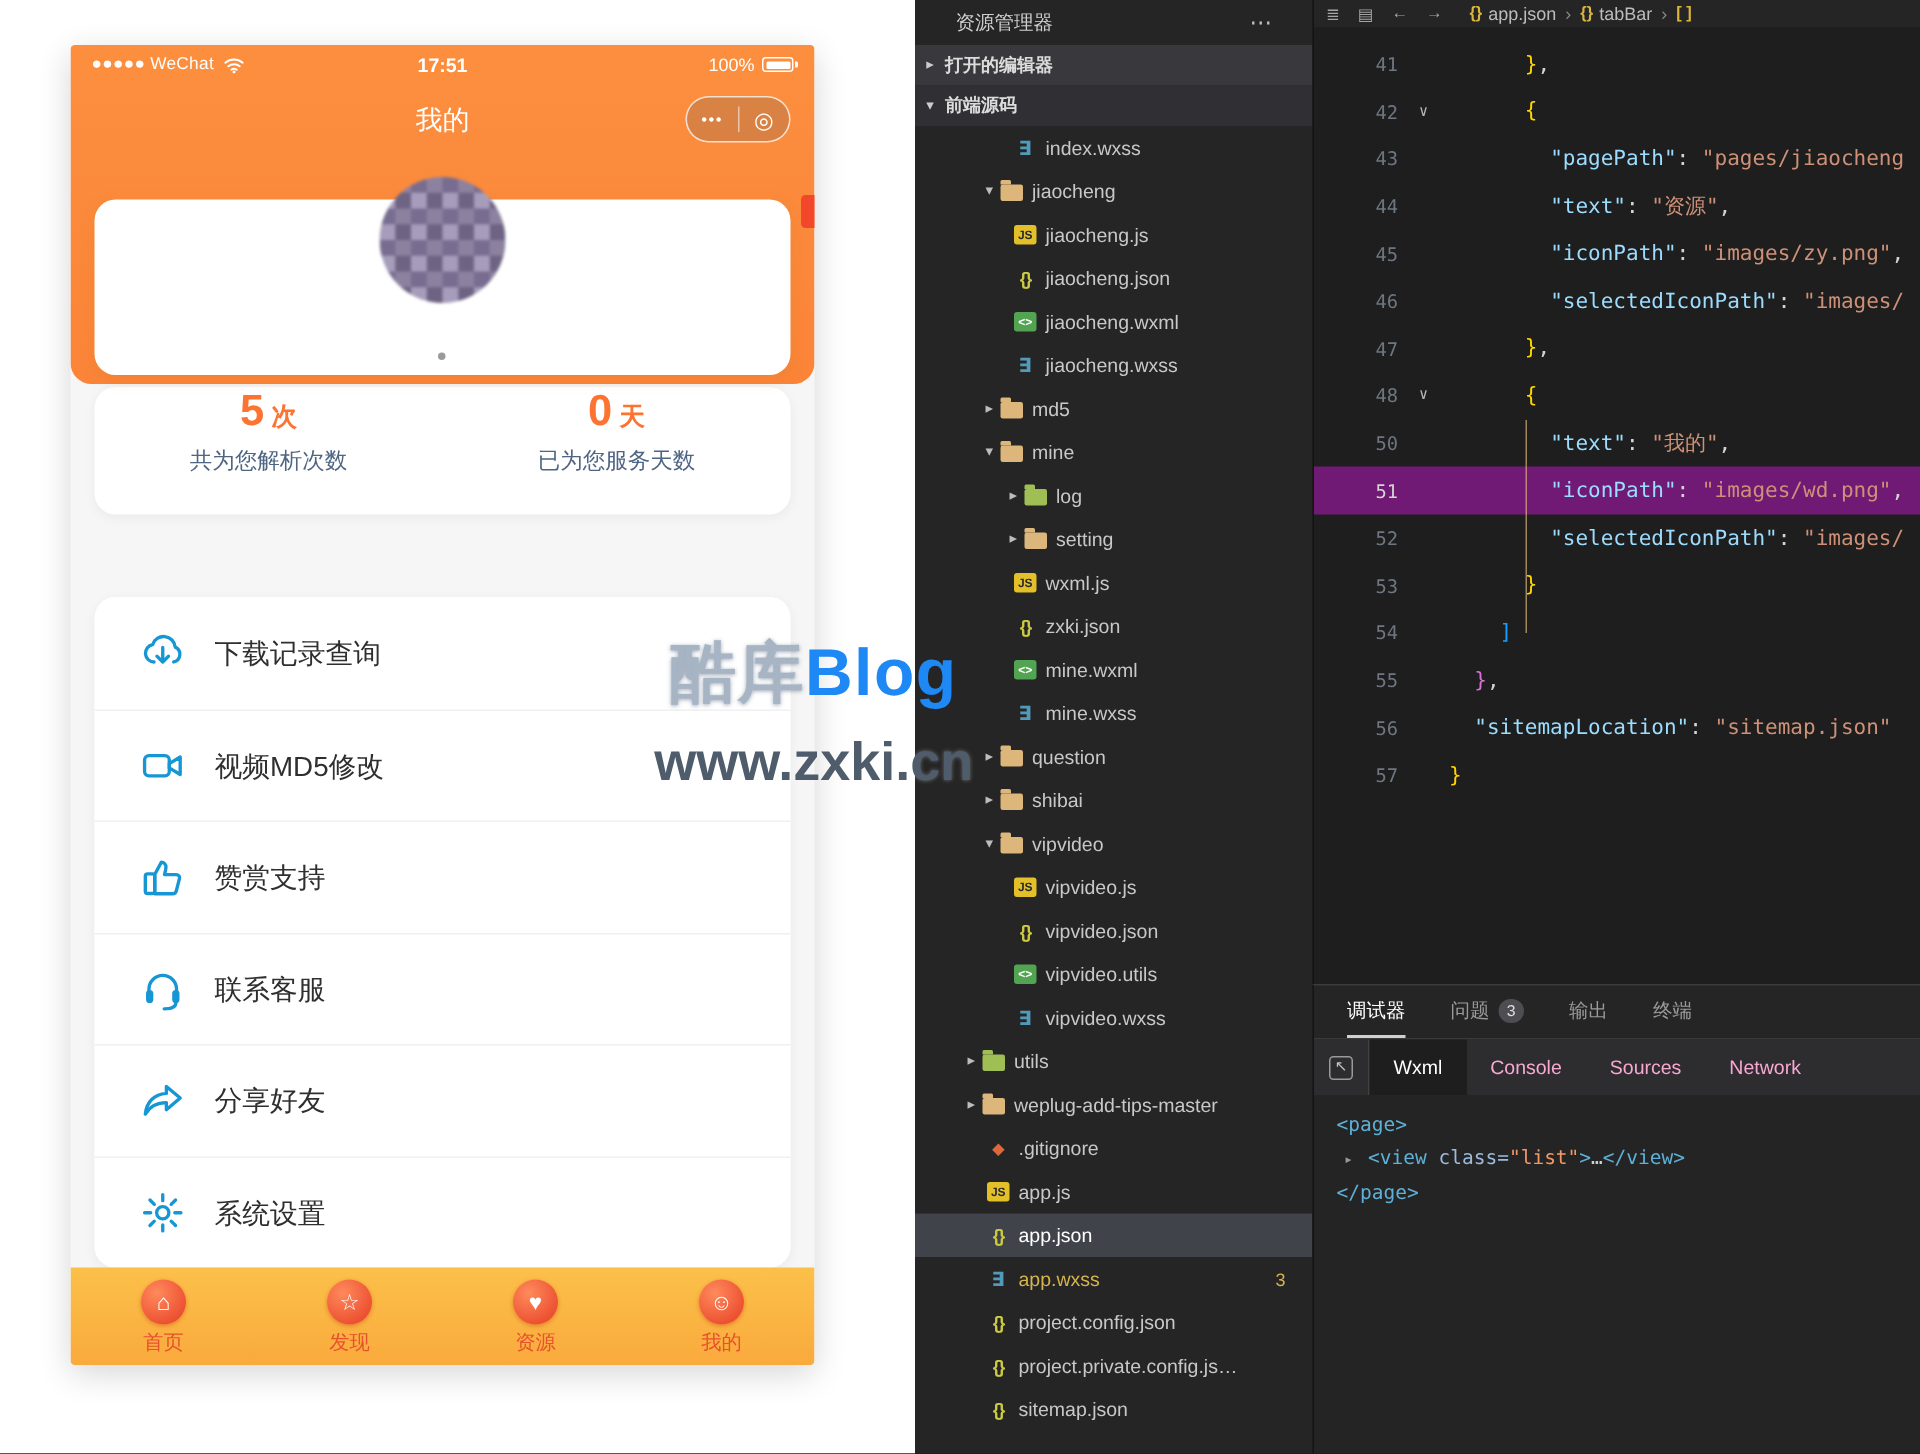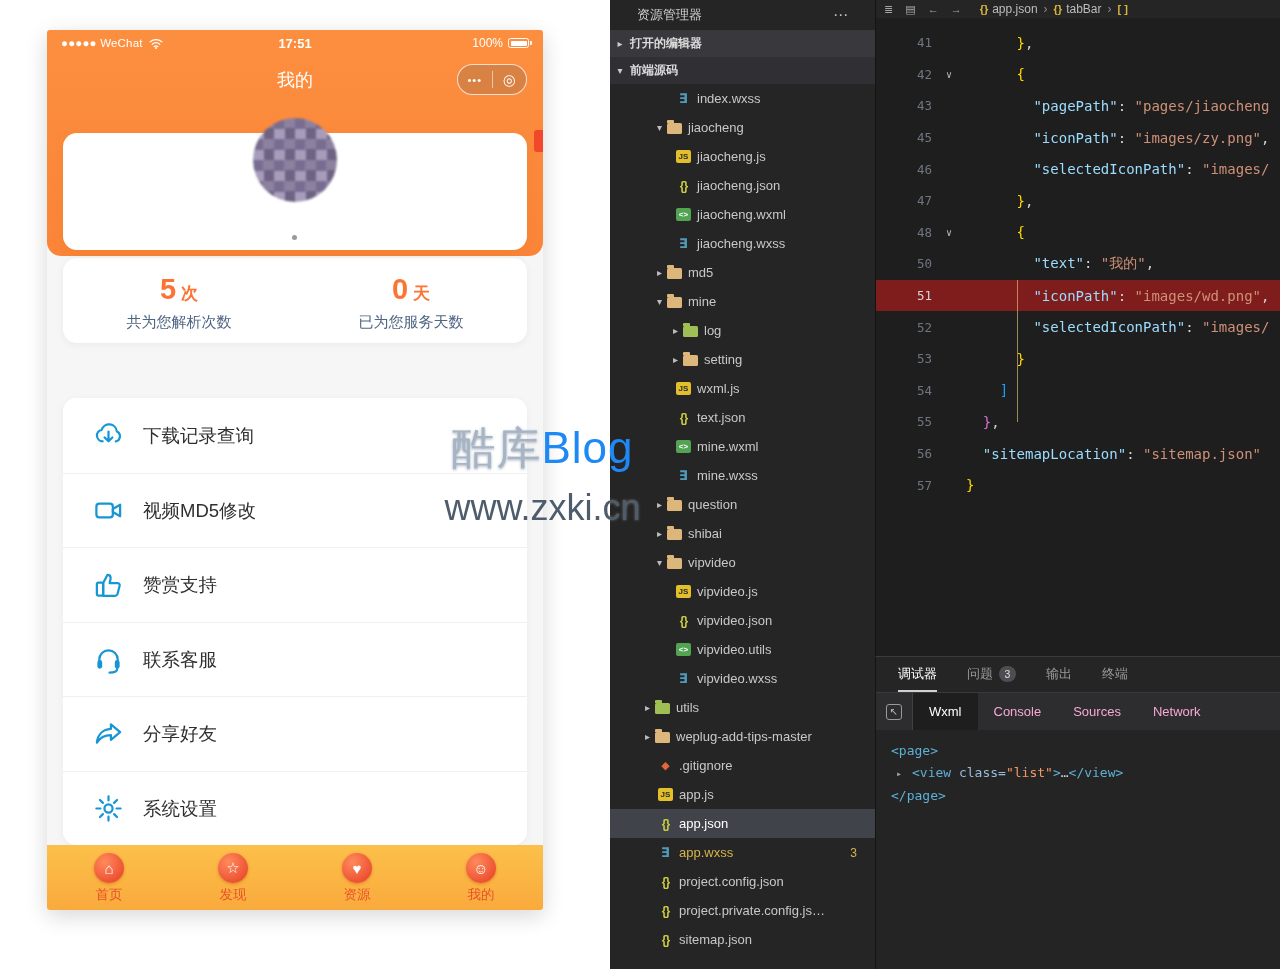--- a/index.html
+++ b/index.html
@@ -23,39 +23,39 @@
 .capsule{position:absolute;right:16px;top:8px;width:70px;height:31px;border:1px solid rgba(255,255,255,.75);background:rgba(90,90,90,.22);border-radius:16px;display:flex;align-items:center;color:#fff}
 .cap-dots{flex:1;text-align:center;font-size:11px;letter-spacing:1px}
 .cap-div{width:1px;height:17px;background:rgba(255,255,255,.55)}
 .cap-target{flex:1;text-align:center;font-size:15px}
 .p-card{position:absolute;left:16px;right:16px;background:#fff;border-radius:14px}
 .avatar-card{top:103px;height:117px;box-shadow:0 3px 10px rgba(200,120,40,.18);z-index:2}
 .p-avatar{position:absolute;left:206px;top:88px;width:84px;height:84px;border-radius:50%;z-index:3;background:conic-gradient(from 0deg,#8d81a0 25%,#6e6383 0 50%,#a79dbb 0 75%,#786d90 0);background-size:21px 21px;filter:blur(1.2px)}
 .p-minidot{position:absolute;left:245px;top:205px;width:5px;height:5px;border-radius:50%;background:#9a9a9a;z-index:3}
 .p-tag{position:absolute;right:-3px;top:100px;width:12px;height:22px;background:#f2472b;border-radius:3px;z-index:6}
 .stats-card{top:228px;height:85px;display:flex;box-shadow:0 2px 8px rgba(0,0,0,.05)}
-.stat{flex:1;text-align:center;padding-top:15px}
+.stat{flex:1;text-align:center;}
 .stat-val{font-size:29px;font-weight:bold;color:#fd7331}
 .stat-unit{font-size:17px;font-weight:bold;color:#fd7331;margin-left:5px}
 .stat-cap{font-size:15px;color:#4f6583;margin-top:7px}
 .menu-card{top:368px;height:447px;overflow:hidden;box-shadow:0 2px 8px rgba(0,0,0,.05)}
 .mrow{height:74.5px;display:flex;align-items:center;padding-left:30px;background:#fff}
 .mrow + .mrow{border-top:1px solid #f0f0f1}
 .micon{width:31px;height:31px;margin-right:19px;flex:none}
 .micon svg{width:31px;height:31px;display:block}
 .micon .st{fill:none;stroke:#1796d4;stroke-width:2.3;stroke-linecap:round;stroke-linejoin:round}
 .micon .sf{fill:#1796d4}
 .mlabel{font-size:18.5px;color:#2f2f30}
 .tabbar{position:absolute;left:0;right:0;top:815px;height:65px;background:linear-gradient(180deg,#fcc04a,#f9aa3c);display:flex;z-index:4}
 .tbitem{flex:1;display:flex;flex-direction:column;align-items:center;padding-top:8px}
 .tbicon{width:30px;height:30px;border-radius:50%;background:radial-gradient(circle at 35% 30%,#ff8a5c,#e63c22);color:#fff;display:grid;place-items:center;font-size:15px;box-shadow:0 1px 3px rgba(180,50,10,.4)}
 .tblabel{font-size:13.5px;color:#e8512d;margin-top:3px}
 
 
-.wm{position:absolute;left:400px;top:419px;width:285px;text-align:center;z-index:40;pointer-events:none;font-weight:normal}
+.wm{position:absolute;left:400px;top:419px;width:285px;text-align:center;z-index:40;pointer-events:none;font-weight:bold}
 .wm1{font-size:44px;letter-spacing:1px}
 .wm-gray{color:#a7b4c4;text-shadow:0 1px 3px rgba(70,90,120,.55)}
 .wm-blue{color:#1e88f5}
 .wm2{font-size:36px;color:#4e5c6b;margin-top:9px;text-shadow:0 0 3px rgba(255,255,255,.35)}
 
 
 .explorer{position:absolute;left:610px;top:0;width:265px;height:969px;background:#252526;color:#c8c8c8;overflow:hidden}
 .ex-head{height:30px;display:flex;align-items:center;font-size:13px;color:#cfcfcf}
 .ex-title{margin-left:27px}
 .ex-more{margin-left:auto;margin-right:26px;font-size:15px;letter-spacing:1px;color:#c0c0c0}
@@ -83,21 +83,21 @@
 .editor{position:absolute;left:875px;top:0;width:405px;height:656px;background:#1e1e1e;border-left:1px solid #141414;overflow:hidden}
 .ed-top{height:18px;background:#252526;display:flex;align-items:center;font-size:12px;color:#9d9d9d;padding-left:8px;gap:12px;overflow:hidden;white-space:nowrap}
 .ed-icon{font-size:11px;color:#a5a5a5}
 .bc{display:flex;align-items:center;gap:6px;margin-left:6px}
 .bc-item{display:inline-flex;align-items:center}
 .bc-glyph{color:#d9b63e;font-size:11px;font-weight:bold}
 .bc-label{color:#bcbcbc;font-size:12px;margin-left:4px}
 .bc-sep{color:#8a8a8a;font-size:12px}
 .code{position:absolute;left:0;top:18px;right:0;bottom:0;padding-top:9px;font-family:"DejaVu Sans Mono","Liberation Mono",monospace;font-size:14px}
 .cl{height:31.6px;display:flex;align-items:center}
-.cl.cur{background:#7f1d1d}
+.cl.cur{background:#701a75}
 .ln{width:56px;flex:none;text-align:right;color:#6e7681;font-size:12.5px}
 .cl.cur .ln{color:#d4d4d4}
 .fold{width:34px;flex:none;text-align:center;color:#b8b8b8;font-size:10px}
 .ct{white-space:pre;color:#d4d4d4}
 .tk-k{color:#9cdcfe}.tk-s{color:#ce9178}.tk-p{color:#d4d4d4}.tk-b{color:#ffd700}.tk-b2{color:#da70d6}.tk-b3{color:#179fff}
 .guide{position:absolute;left:141px;top:262px;width:1px;height:142px;background:rgba(230,192,123,.65)}
 
 
 .debug{position:absolute;left:875px;top:656px;width:405px;height:313px;background:#252526;border-left:1px solid #141414;border-top:1px solid #3c3c3c}
 .dbg-tabs{height:36px;display:flex;align-items:stretch;gap:30px;padding-left:22px;font-size:13px;color:#9a9a9a;border-bottom:1px solid #3a3a3a}
@@ -296,21 +296,21 @@
         <span class="twisty">▸</span>
         <span class="folder" style="background:#dcb67a"></span>
         <span class="tlabel">setting</span>
       </div>
       <div class="trow" style="padding-left:66px">
         <span class="fi fi-js">JS</span>
         <span class="tlabel">wxml.js</span>
       </div>
       <div class="trow" style="padding-left:66px">
         <span class="fi fi-json">{}</span>
-        <span class="tlabel">text.json</span>
+        <span class="tlabel">zxki.json</span>
       </div>
       <div class="trow" style="padding-left:66px">
         <span class="fi fi-wxml">&lt;&gt;</span>
         <span class="tlabel">mine.wxml</span>
       </div>
       <div class="trow" style="padding-left:66px">
         <span class="fi fi-wxss">∃</span>
         <span class="tlabel">mine.wxss</span>
       </div>
       <div class="trow" style="padding-left:42px">
@@ -421,20 +421,25 @@
           <span class="ln">42</span>
           <span class="fold">∨</span>
           <span class="ct" style="padding-left:6ch"><span class="tk-b">{</span></span>
         </div>
         <div class="cl">
           <span class="ln">43</span>
           <span class="fold"></span>
           <span class="ct" style="padding-left:8ch"><span class="tk-k">"pagePath"</span><span class="tk-p">: </span><span class="tk-s">"pages/jiaocheng</span></span>
         </div>
         <div class="cl">
+          <span class="ln">44</span>
+          <span class="fold"></span>
+          <span class="ct" style="padding-left:8ch"><span class="tk-k">"text"</span><span class="tk-p">: </span><span class="tk-s">"资源"</span><span class="tk-p">,</span></span>
+        </div>
+        <div class="cl">
           <span class="ln">45</span>
           <span class="fold"></span>
           <span class="ct" style="padding-left:8ch"><span class="tk-k">"iconPath"</span><span class="tk-p">: </span><span class="tk-s">"images/zy.png"</span><span class="tk-p">,</span></span>
         </div>
         <div class="cl">
           <span class="ln">46</span>
           <span class="fold"></span>
           <span class="ct" style="padding-left:8ch"><span class="tk-k">"selectedIconPath"</span><span class="tk-p">: </span><span class="tk-s">"images/</span></span>
         </div>
         <div class="cl">

